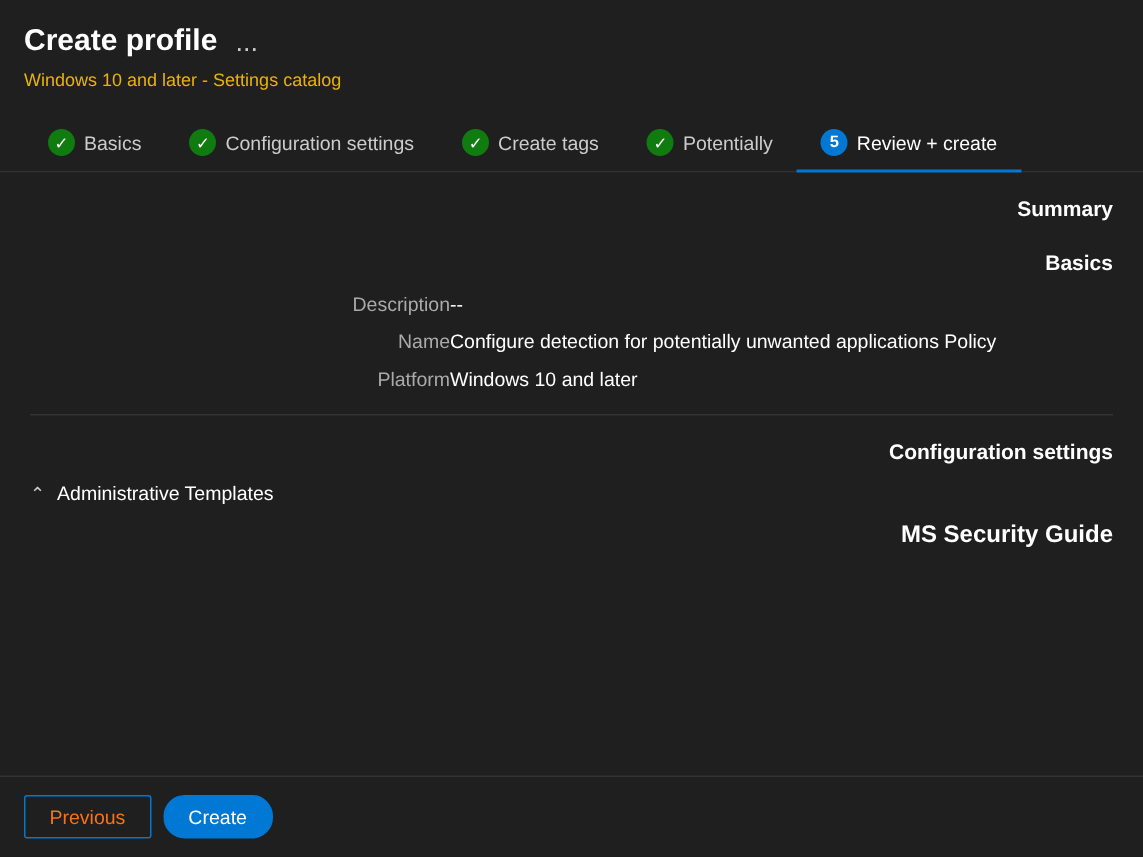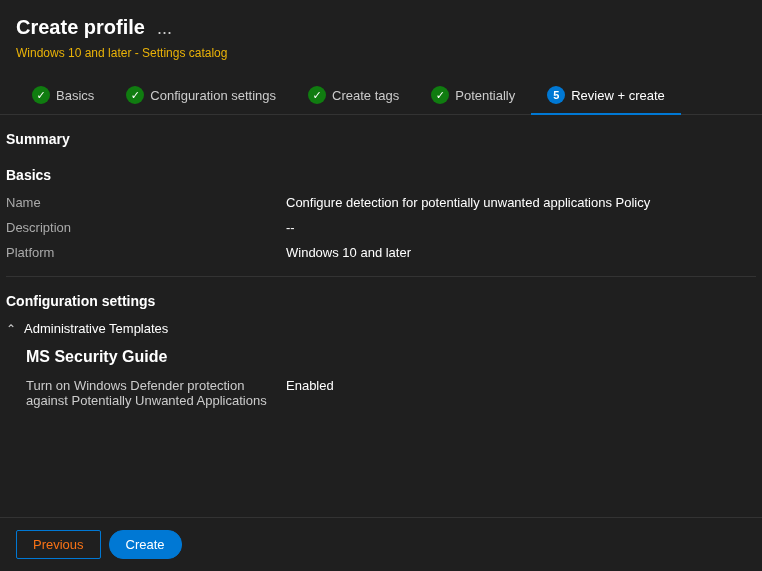--- a/index.html
+++ b/index.html
@@ -106,22 +106,23 @@
       justify-content: center;
       font-size: 11px;
       color: white;
       font-weight: 600;
       flex-shrink: 0;
     }
 
     .content-area {
       flex: 1;
       overflow-y: auto;
-      padding: 16px 6px;
-      background: #1f1f1f;
+      padding: 16px 20px;
+      background: #1f1f1f;
+      text-align: right;
     }
 
     .summary-label {
       font-size: 14px;
       font-weight: 600;
       color: #ffffff;
       margin-bottom: 20px;
     }
 
     .section-title {
@@ -271,45 +272,41 @@
     <span>Review + create</span>
   </div>
 </div>
 
 <div class="content-area">
   <div class="summary-label">Summary</div>
 
   <div class="section-title">Basics</div>
 
   <div class="field-row">
+    <span class="field-label">Description</span>
+    <span class="field-value">--</span>
+  </div>
+  <div class="field-row">
     <span class="field-label">Name</span>
     <span class="field-value">Configure detection for potentially unwanted applications Policy</span>
-  </div>
-  <div class="field-row">
-    <span class="field-label">Description</span>
-    <span class="field-value">--</span>
   </div>
   <div class="field-row">
     <span class="field-label">Platform</span>
     <span class="field-value">Windows 10 and later</span>
   </div>
 
   <hr class="divider">
 
   <div class="config-section-title">Configuration settings</div>
 
   <div class="admin-templates-row">
     <span class="collapse-icon">⌃</span>
     <span class="admin-templates-label">Administrative Templates</span>
   </div>
 
   <div class="ms-security-guide">MS Security Guide</div>
 
-  <div class="setting-row">
-    <span class="setting-label">Turn on Windows Defender protection against Potentially Unwanted Applications</span>
-    <span class="setting-value">Enabled</span>
-  </div>
 </div>
 
 <div class="footer">
   <button class="btn-previous">Previous</button>
   <button class="btn-create">Create</button>
 </div>
 
 </body></html>

